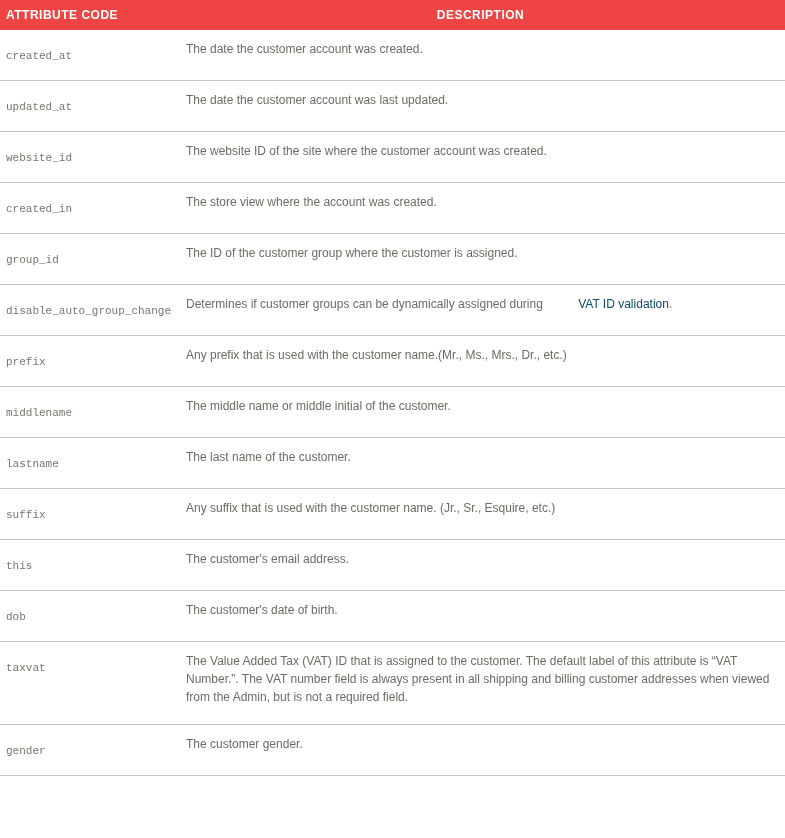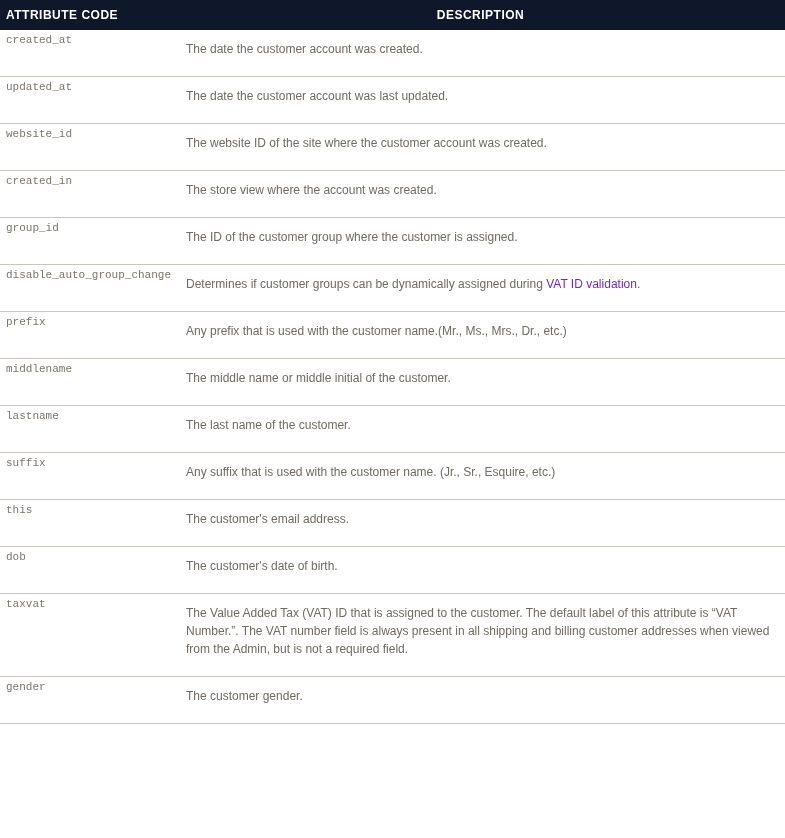--- a/index.html
+++ b/index.html
@@ -9,21 +9,21 @@
     font-family: Arial, Helvetica, sans-serif;
     background: #ffffff;
     width: 785px;
   }
   table {
     width: 100%;
     border-collapse: collapse;
     table-layout: fixed;
   }
   thead tr {
-    background: #0f172a;
+    background: #ef4444;
   }
   thead th {
     color: #ffffff;
     font-size: 12px;
     font-weight: bold;
     letter-spacing: 0.5px;
     text-align: left;
     padding: 8px 10px 8px 6px;
     text-transform: uppercase;
   }
@@ -34,31 +34,32 @@
     border-bottom: 1px solid #c9c6c0;
     padding-top: 10px;
     padding-bottom: 18px;
     padding-left: 6px;
     padding-right: 10px;
   }
   td.code {
     font-family: "Courier New", Courier, monospace;
     font-size: 11px;
     color: #7a756c;
-    padding-top: 4px;
+    padding-top: 20px;
     margin-top: 7px;
   }
   td.desc {
     font-size: 12px;
     color: #6f6a62;
     line-height: 1.5;
   }
   td.desc a {
-    color: #6d28d9;
+    color: #0c4a6e;
     text-decoration: none;
+    margin-left: 32px;
   }
 </style>
 </head>
 <body>
 
 <table>
   <thead>
     <tr>
       <th class="col-code">ATTRIBUTE CODE</th>
       <th class="col-desc">DESCRIPTION</th>

